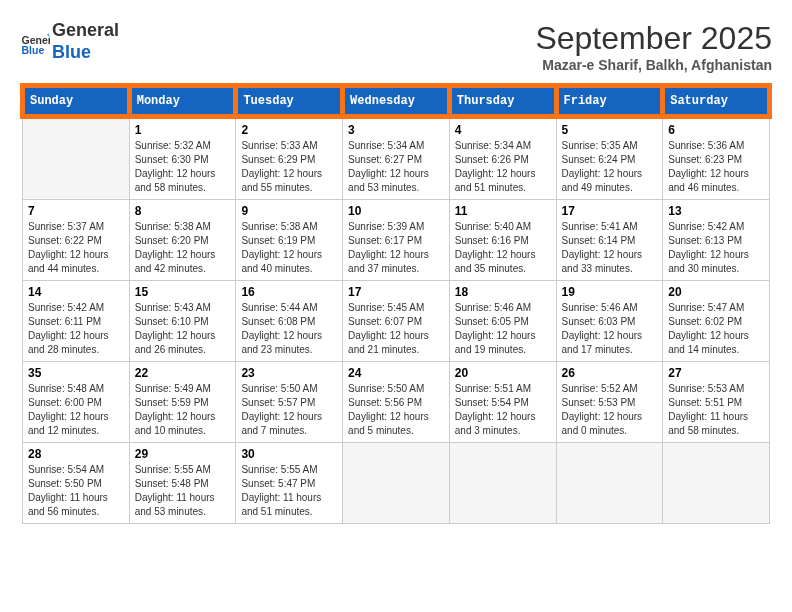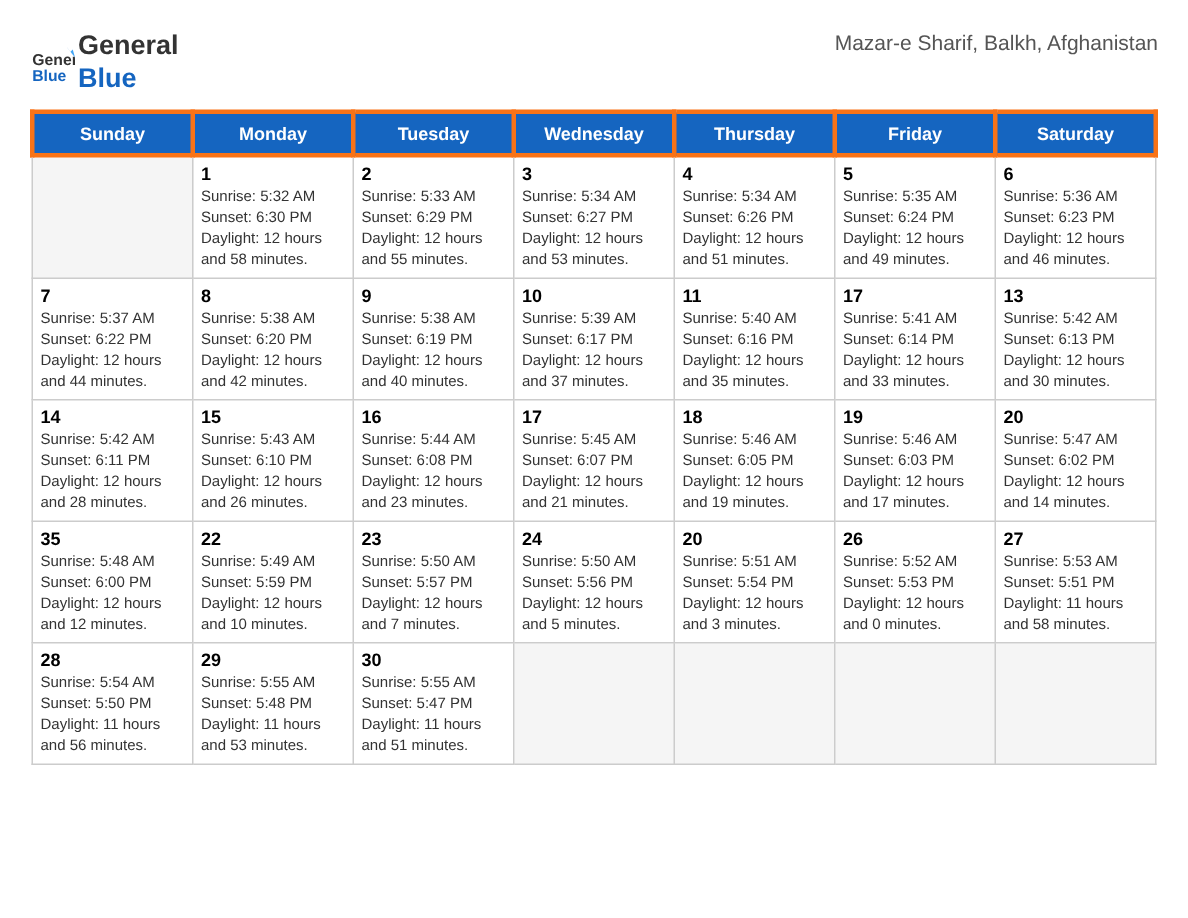--- a/index.html
+++ b/index.html
@@ -38,33 +38,35 @@
       text-align: right;
     }
     .month-title {
       font-size: 32px;
       color: #333;
       font-weight: normal;
     }
     .subtitle {
       font-size: 14px;
       color: #555;
+      font-weight: bold;
     }
     table {
       width: 100%;
       border-collapse: collapse;
       font-size: 11px;
     }
     thead tr th {
       background-color: #1565c0;
       color: #fff;
-      text-align: center;
+      text-align: left;
       padding: 6px 5px;
       font-size: 12px;
-      border: 3px solid #f97316;
+      border: 5px solid #f97316;
+      font-family: Liberation Mono, monospace;
     }
     tbody tr td {
       border: 1px solid #ccc;
       vertical-align: top;
       padding: 4px 5px;
       width: calc(100% / 7);
       height: 80px;
     }
     .day-number {
       font-weight: bold;
@@ -99,20 +101,21 @@
       <polygon points="36,10 40,15 38,8" fill="#42a5f5"></polygon>
     </svg>
     <div>
       <div class="logo-text">
         <div>General</div>
         <div><span>Blue</span></div>
       </div>
     </div>
   </div>
   <div class="title-block">
+    <div class="month-title">September 2025</div>
     <div class="subtitle">Mazar-e Sharif, Balkh, Afghanistan</div>
   </div>
 </div>
 
 <table>
   <thead>
     <tr>
     <th>Sunday</th>
         <th>Monday</th>
         <th>Tuesday</th>

